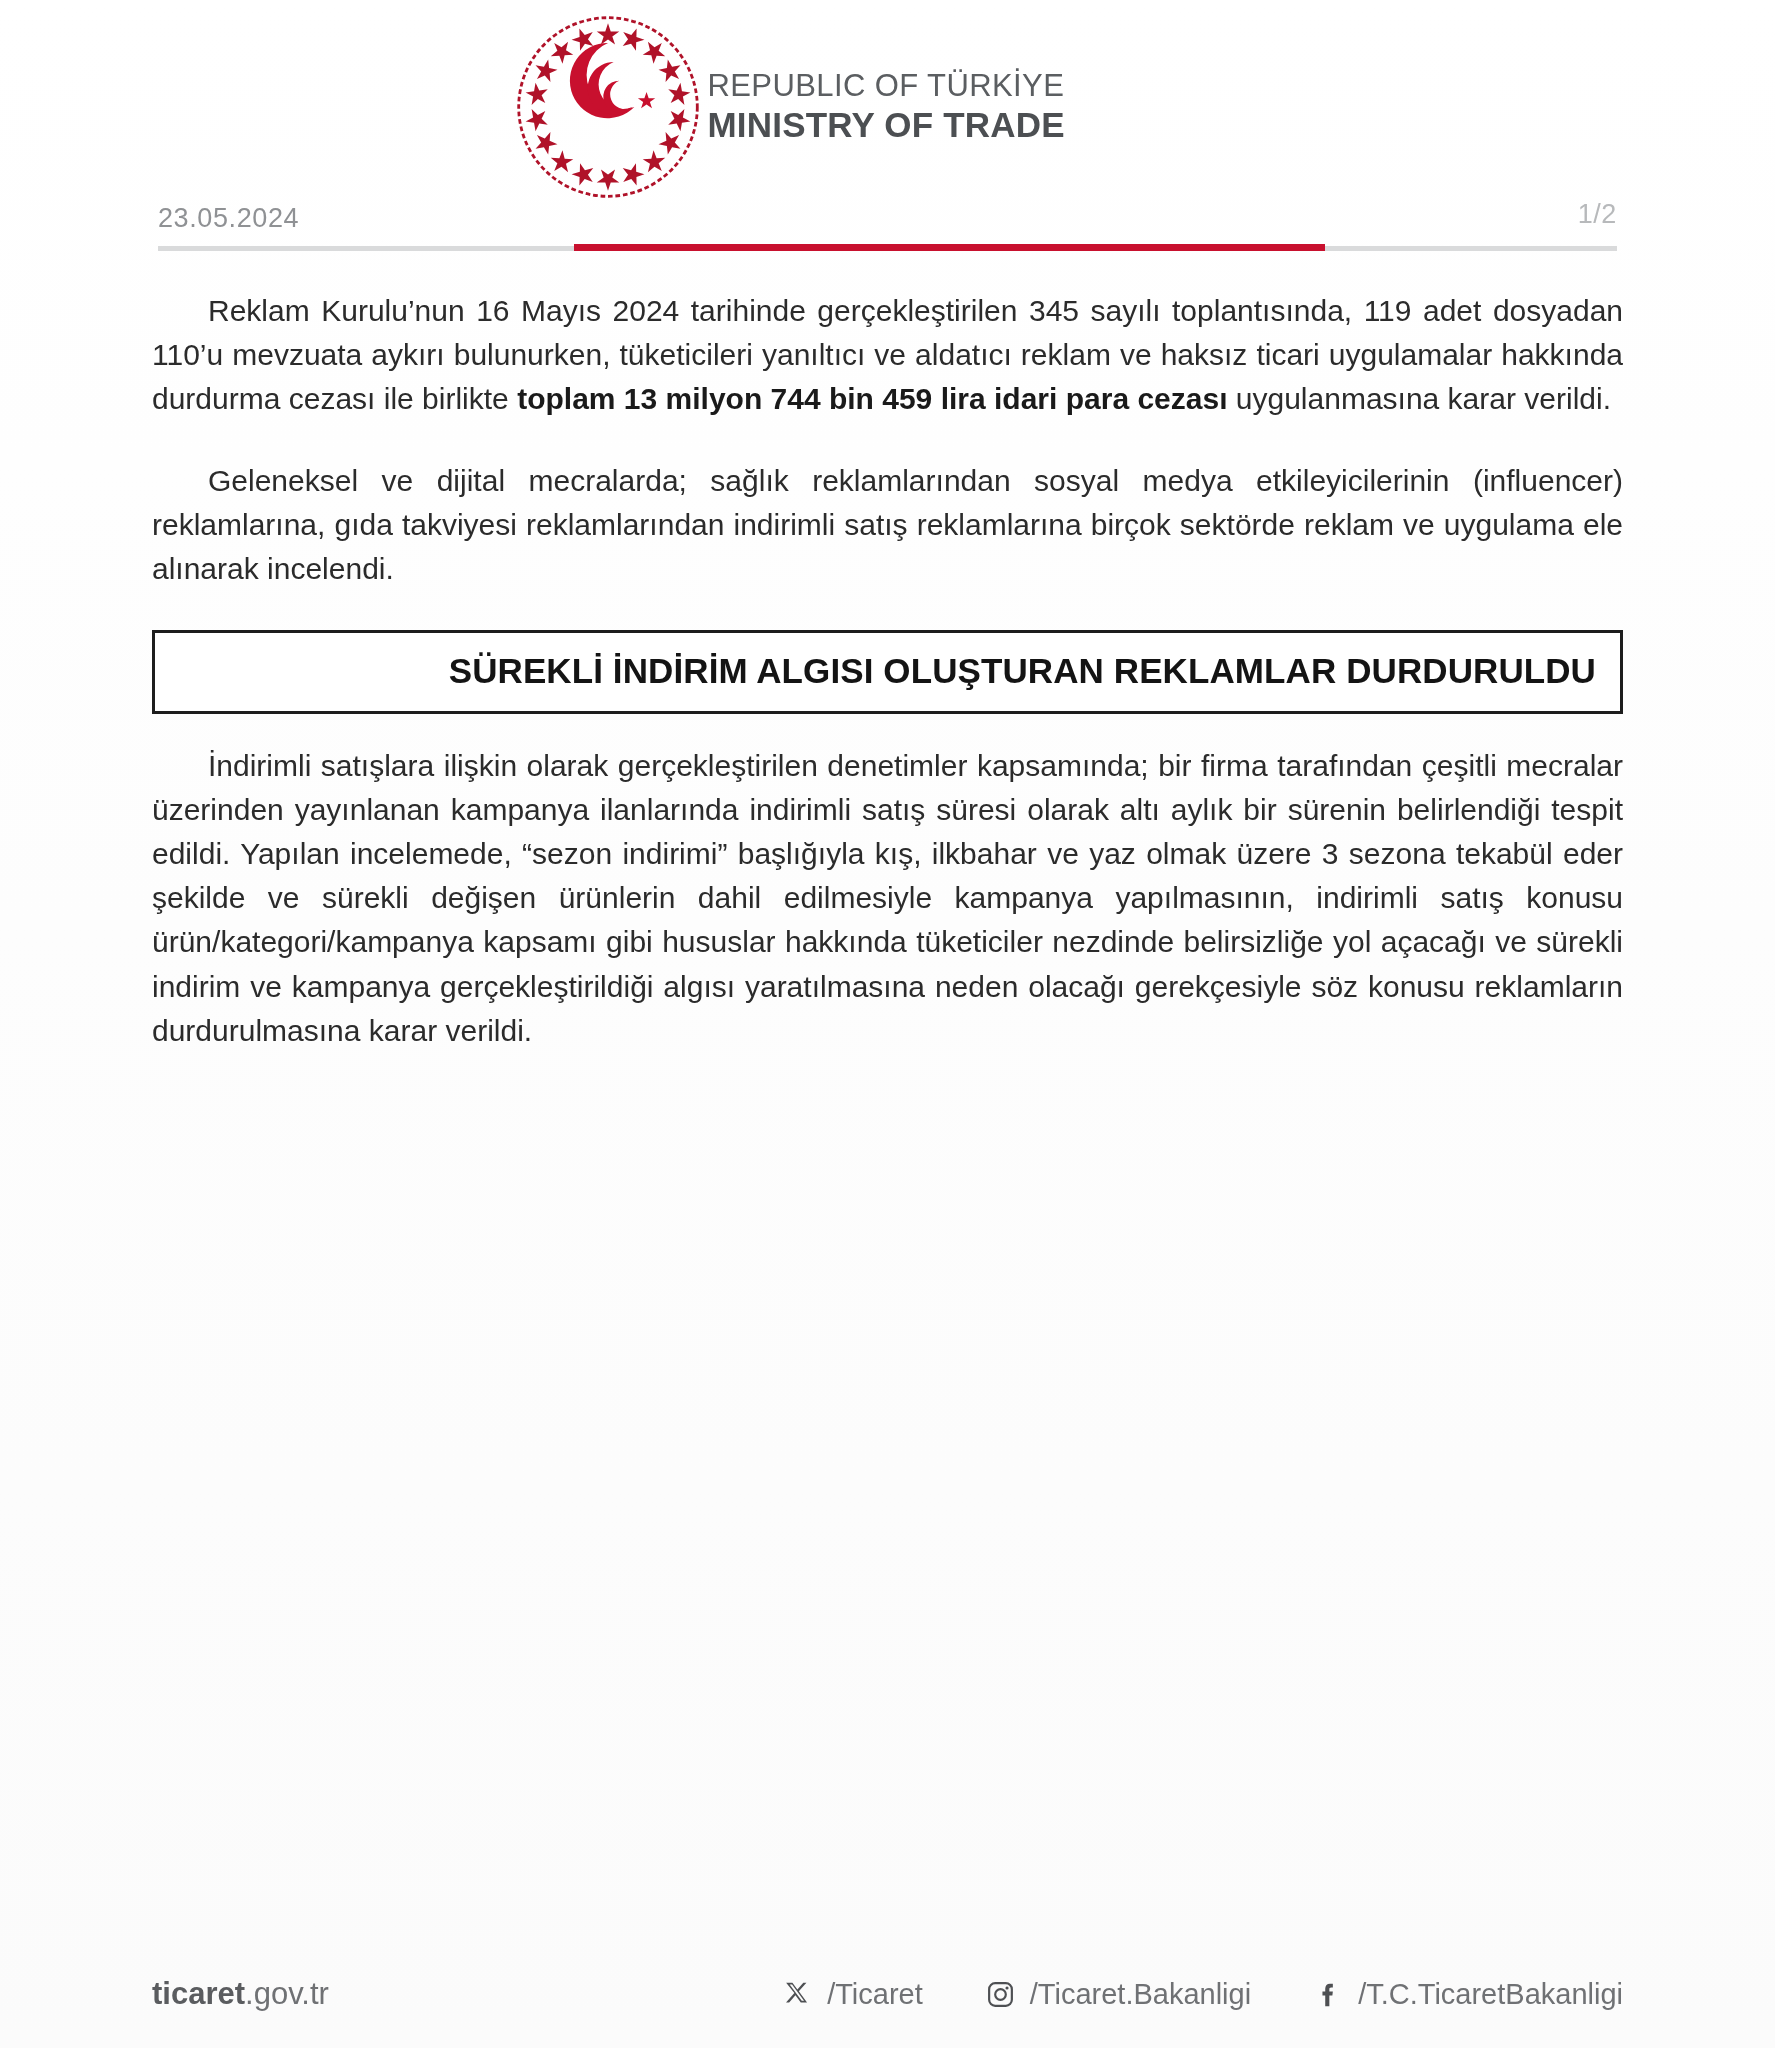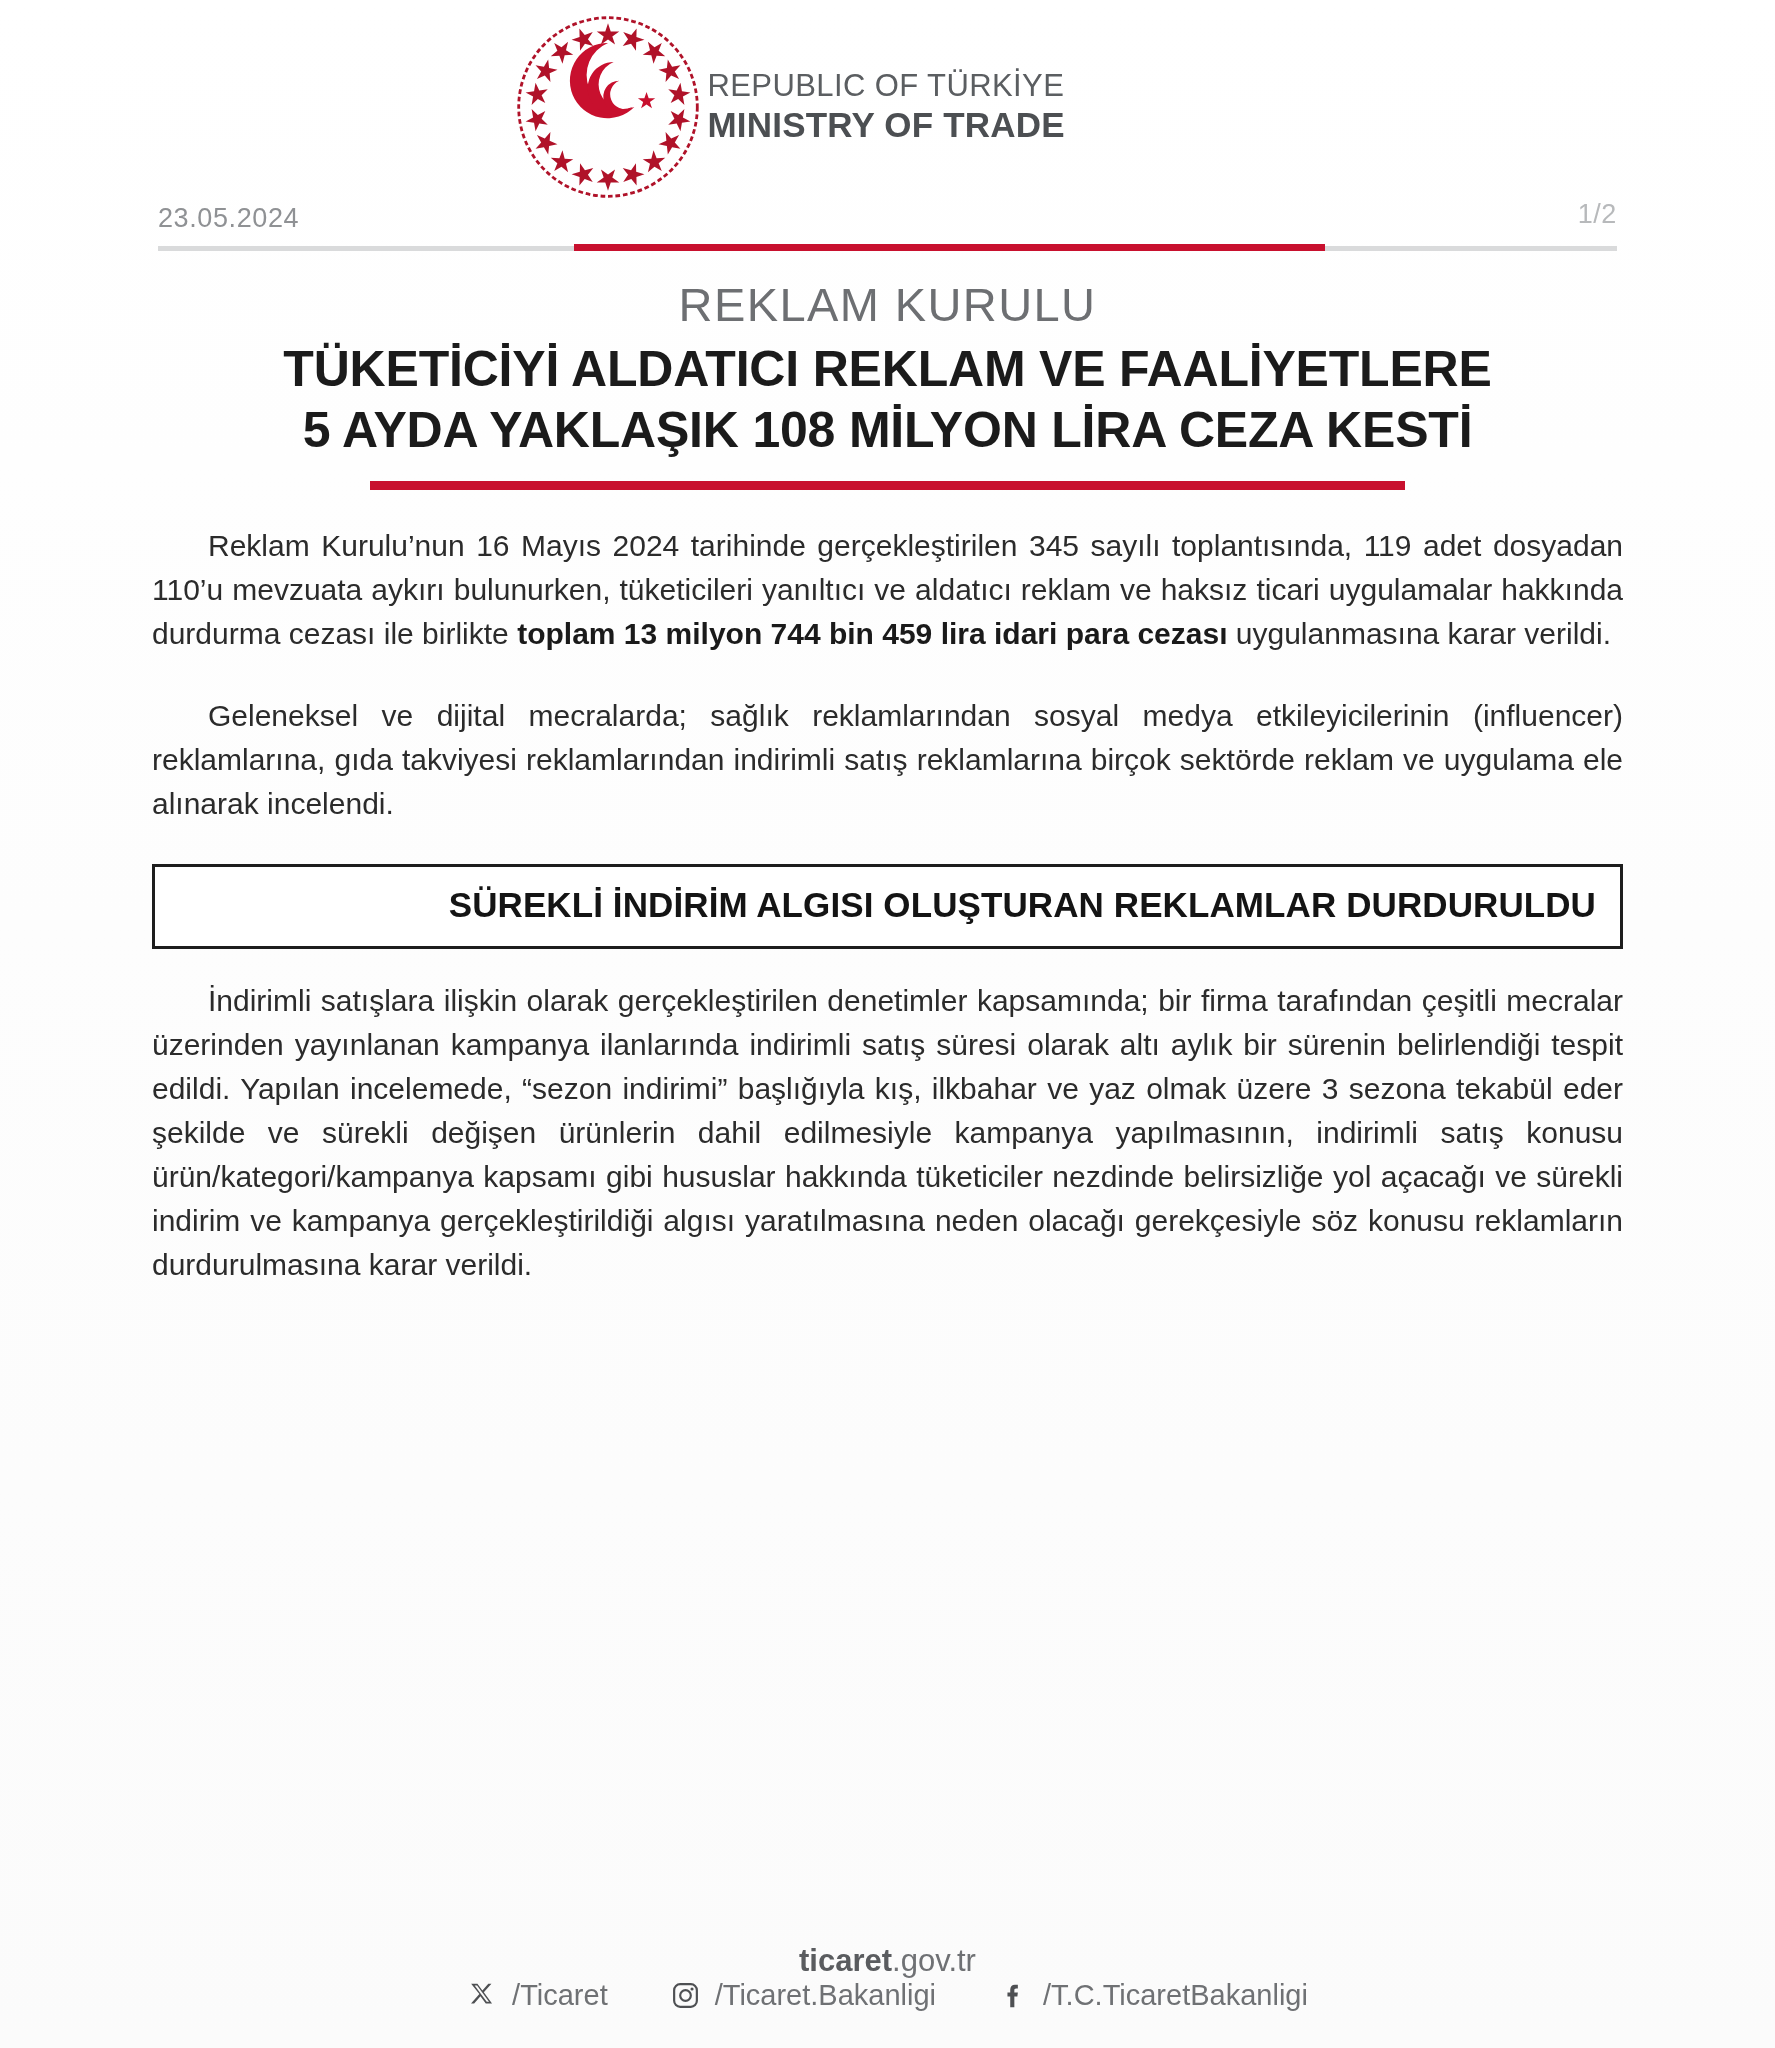--- a/index.html
+++ b/index.html
@@ -170,21 +170,20 @@
   
   .footer {
     position: absolute;
     left: 152px;
     right: 152px;
     bottom: 36px;
     display: flex;
     align-items: center;
     justify-content: space-between;
     color: #6f7174;
-    flex-direction: column;
   }
   .site {
     font-size: 31px;
     color: #6f7174;
     white-space: nowrap;
   }
   .site .strong { font-weight: 700; color: #5a5c5f; }
   .socials {
     display: flex;
     align-items: center;
@@ -271,28 +270,20 @@
 
   </div>
 
   <div class="datebar">
     <span class="date">23.05.2024</span>
     <span class="pageno">1/2</span>
     <span class="rule"></span>
     <span class="rule-red"></span>
   </div>
 
-  <div class="title-zone">
-    <div class="kicker">REKLAM KURULU</div>
-    <div class="headline">
-      <span class="hl-line">TÜKETİCİYİ ALDATICI REKLAM VE FAALİYETLERE</span>
-      <span class="hl-line">5 AYDA YAKLAŞIK 108 MİLYON LİRA CEZA KESTİ</span>
-    </div>
-    <div class="title-underline"></div>
-  </div>
 
   <div class="content">
 
     <p class="body"><span>Reklam Kurulu’nun 16 Mayıs 2024 tarihinde gerçekleştirilen 345 sayılı toplantısında, 119 adet dosyadan 110’u mevzuata aykırı bulunurken, tüketicileri yanıltıcı ve aldatıcı reklam ve haksız ticari uygulamalar hakkında durdurma cezası ile birlikte </span><b>toplam 13 milyon 744 bin 459 lira idari para cezası</b><span> uygulanmasına karar verildi.</span></p>
 
     <p class="body">Geleneksel ve dijital mecralarda; sağlık reklamlarından sosyal medya etkileyicilerinin (influencer) reklamlarına, gıda takviyesi reklamlarından indirimli satış reklamlarına birçok sektörde reklam ve uygulama ele alınarak incelendi.</p>
 
     <div class="section-box">
       <h2>SÜREKLİ İNDİRİM ALGISI OLUŞTURAN REKLAMLAR DURDURULDU</h2>
     </div>

